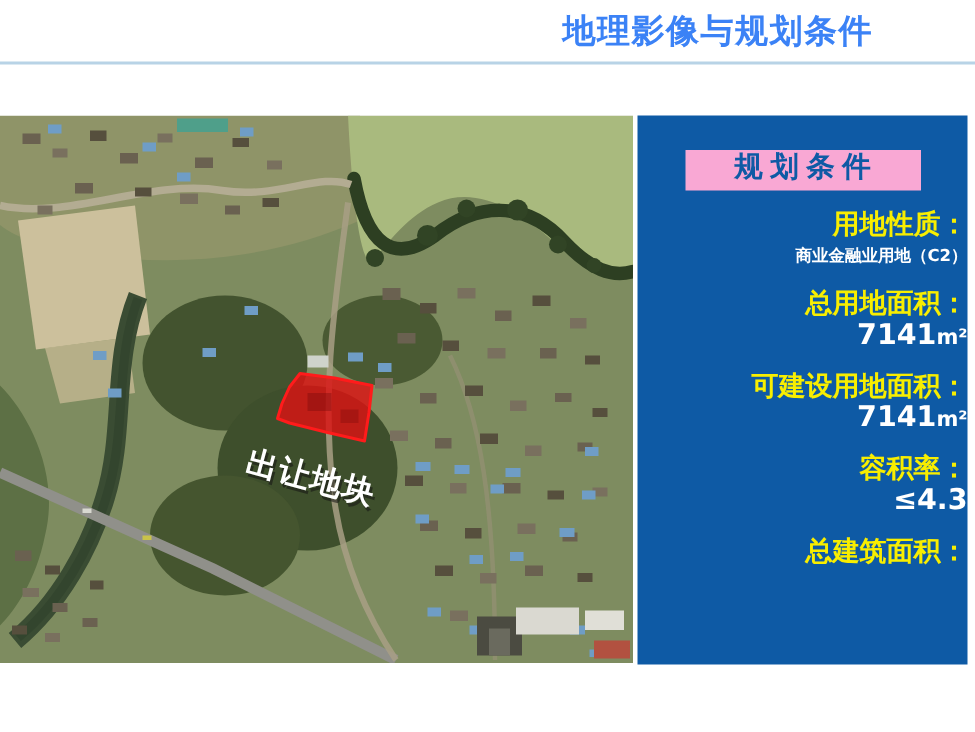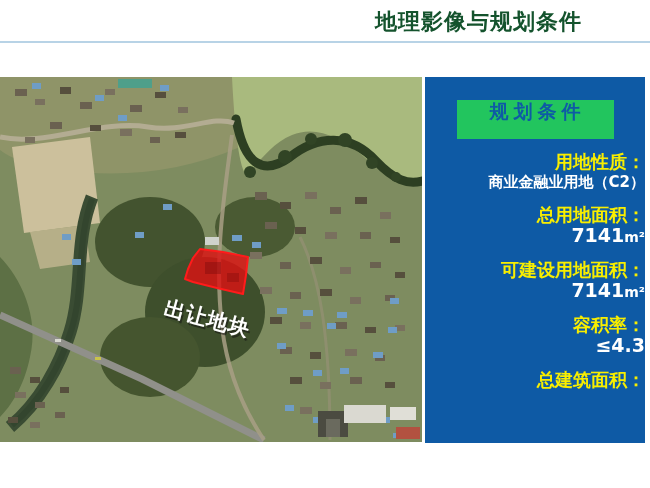--- a/index.html
+++ b/index.html
@@ -8,49 +8,49 @@
     font-family:"DejaVu Sans","Liberation Sans",sans-serif;
   }
   
   .header-title-box{
     position:absolute;left:8px;top:5px;width:344px;height:33px;
     background:#0e5aa5;color:#ffffff;font-size:23px;font-weight:bold;
     text-align:center;line-height:33px;letter-spacing:0.5px;white-space:nowrap;
   }
   .page-title{
     position:absolute;left:375px;top:5px;height:33px;line-height:34px;
-    color:#14532d;font-size:22px;font-weight:bold;letter-spacing:1px;white-space:nowrap;
+    color:#3b82f6;font-size:22px;font-weight:bold;letter-spacing:1px;white-space:nowrap;
   }
   .header-divider{
     position:absolute;left:0;top:41px;width:650px;height:2px;background:#b8d3e6;
   }
   
   .map-wrap{position:absolute;left:0;top:77px;width:422px;height:365px;overflow:hidden;}
   .map-wrap svg{display:block;}
   .parcel-label-main{fill:#ffffff;font-size:21px;font-weight:bold;letter-spacing:1px;}
   .parcel-label-shadow{fill:rgba(20,20,20,0.55);font-size:21px;font-weight:bold;letter-spacing:1px;}
   
   .planning-panel{
     position:absolute;left:425px;top:77px;width:220px;height:366px;
     background:#0e5aa5;text-align:center;
   }
   .panel-title-box{
-    margin:23px auto 0 auto;width:157px;height:39px;background:#22c55e;
+    margin:23px auto 0 auto;width:157px;height:27px;background:#f9a8d4;
     color:#0e5aa5;font-size:19px;font-weight:bold;line-height:23px;
     letter-spacing:5px;text-indent:5px;
   }
   .panel-items{margin-top:12px;}
   .panel-item{margin-bottom:11px;text-align:right;}
   .item-label{
     color:#f8ee00;font-size:18px;font-weight:bold;line-height:21px;white-space:nowrap;
   }
   .item-value{
     color:#ffffff;font-size:19px;font-weight:bold;line-height:21px;white-space:nowrap;
   }
-  .item-value.long{font-size:15px;letter-spacing:0px;}
+  .item-value.long{font-size:11px;letter-spacing:0px;}
   .item-unit{font-size:14px;font-weight:bold;}
 </style>
 </head>
 <body>
 
 <div class="slide">
 
   <div class="page-title">地理影像与规划条件</div>
   <div class="header-divider"></div>
 

